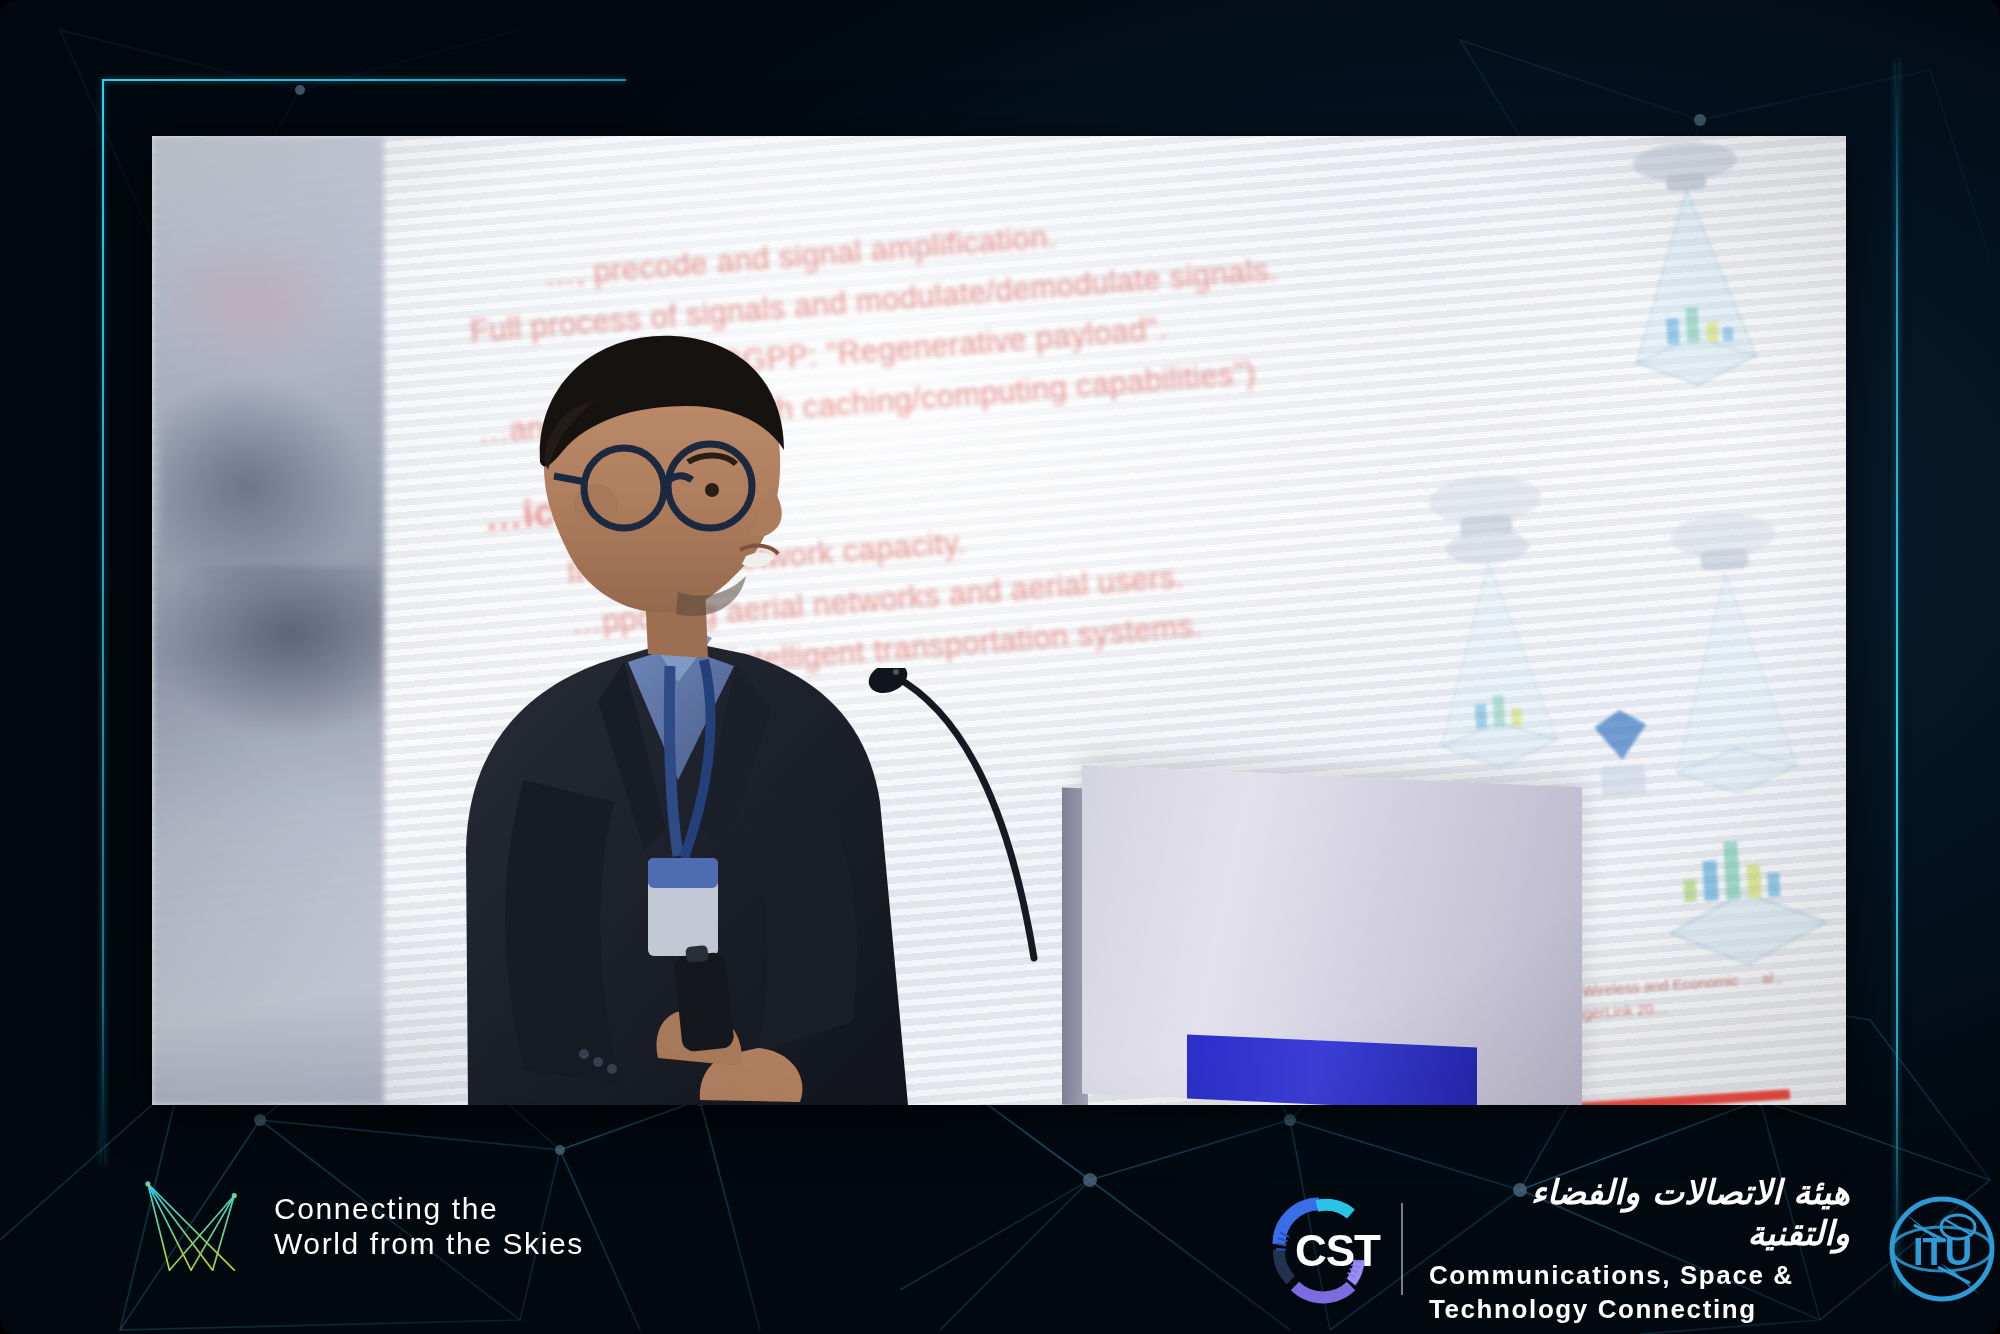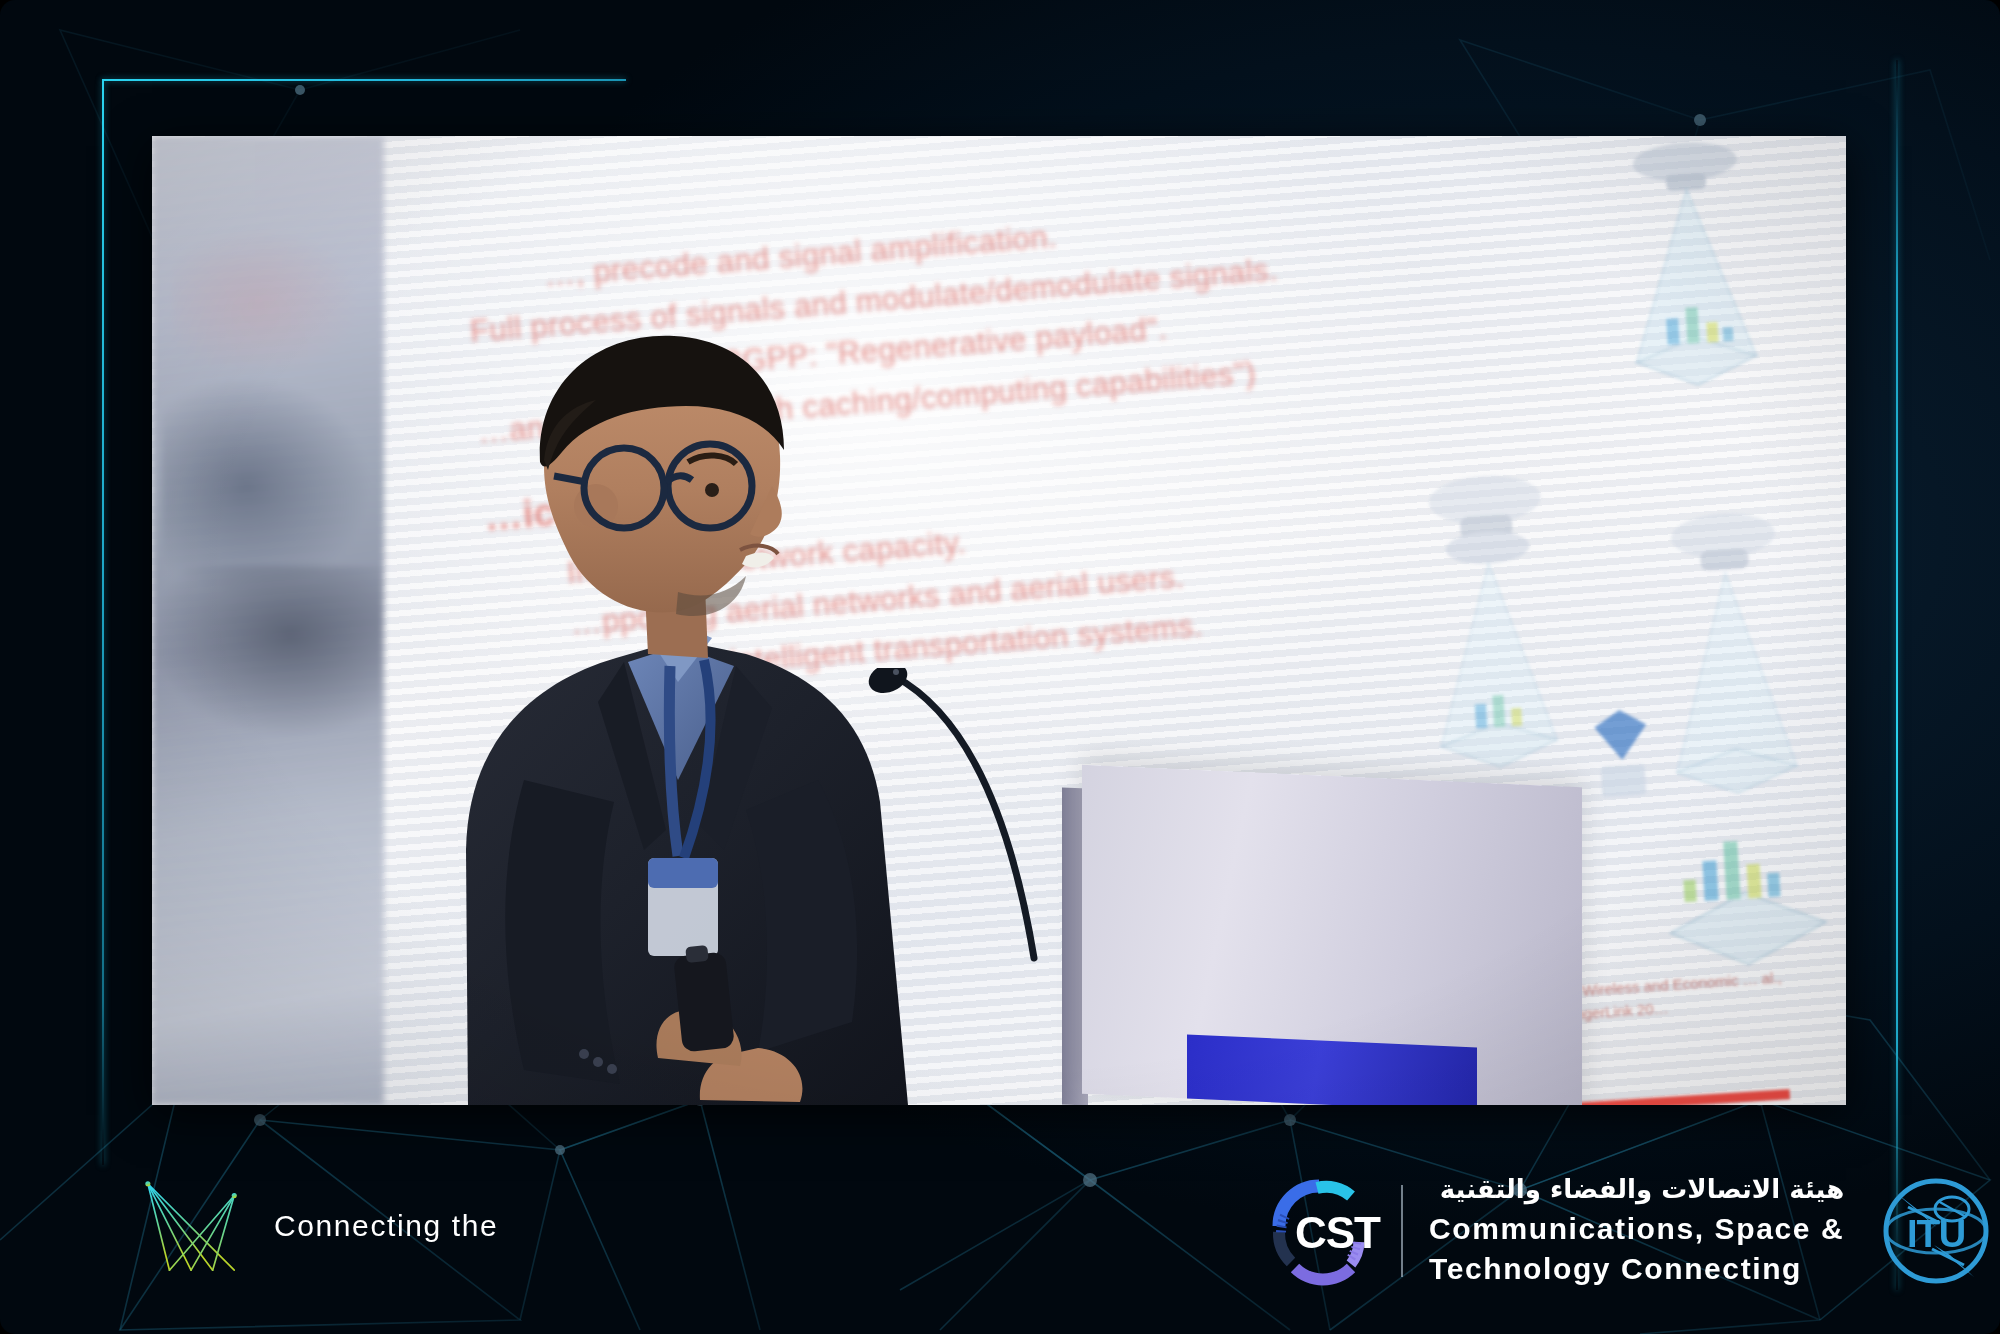--- a/index.html
+++ b/index.html
@@ -81,23 +81,23 @@
   #brand-left{position:absolute;left:140px;top:1172px;display:flex;align-items:center;gap:26px;}
   #skies-logo{width:108px;height:108px;}
   #skies-text{color:#ffffff;line-height:1.18;}
   #skies-text .l1,#skies-text .l2{font-size:30px;letter-spacing:1.6px;font-weight:300;
      font-family:"Liberation Sans",sans-serif;}
 
   #brand-right{position:absolute;left:1255px;top:1172px;display:flex;align-items:center;gap:0;}
   #cst-mark{position:relative;width:132px;height:118px;flex:0 0 auto;}
   #cst-divider{width:2px;height:92px;background:rgba(210,225,240,.55);margin:0 26px 0 14px;}
   #cst-text{color:#fff;}
-  #cst-ar{font-size:26px;font-weight:700;direction:rtl;text-align:right;line-height:1.2;
-          font-family:"DejaVu Sans",sans-serif;letter-spacing:0px;margin-bottom:4px;}
-  #cst-en1,#cst-en2{font-size:30px;font-weight:700;letter-spacing:1.6px;line-height:1.32;}
+  #cst-ar{font-size:34px;font-weight:700;direction:rtl;text-align:right;line-height:1.2;
+          font-family:"DejaVu Sans",sans-serif;letter-spacing:0px;margin-bottom:4px;font-style:italic;}
+  #cst-en1,#cst-en2{font-size:26px;font-weight:700;letter-spacing:1.6px;line-height:1.32;}
   #itu-mark{width:116px;height:116px;margin-left:34px;flex:0 0 auto;}
 </style>
 </head>
 <body>
 
 <div id="stage">
 
   <svg id="network" viewBox="0 0 2000 1334" preserveAspectRatio="none">
     <defs>
       <linearGradient id="netg" x1="0" y1="0" x2="1" y2="1">
@@ -343,20 +343,21 @@
         <path d="M96 24 L30 100"></path>
         <path d="M8 100 L30 100 L52 100 L74 100 L96 100"></path>
       </g>
       <g fill="url(#sk)">
         <circle cx="8" cy="12" r="2.6"></circle>
         <circle cx="96" cy="24" r="2.6"></circle>
       </g>
     </svg>
     <div id="skies-text">
       <div class="l1">Connecting the</div>
+      <div class="l2">World from the Skies</div>
     </div>
   </div>
 
   <div id="brand-right">
 
     <svg id="cst-mark" viewBox="0 0 132 118">
       <g fill="none" stroke-linecap="butt">
         <path d="M64 14 A40 40 0 0 0 24 54" stroke="#3a6de8" stroke-width="13"></path>
         <path d="M62 16 A38 38 0 0 1 96 24" stroke="#29c3e8" stroke-width="12"></path>
         <path d="M24 60 A40 40 0 0 0 36 90" stroke="#23324f" stroke-width="12"></path>

